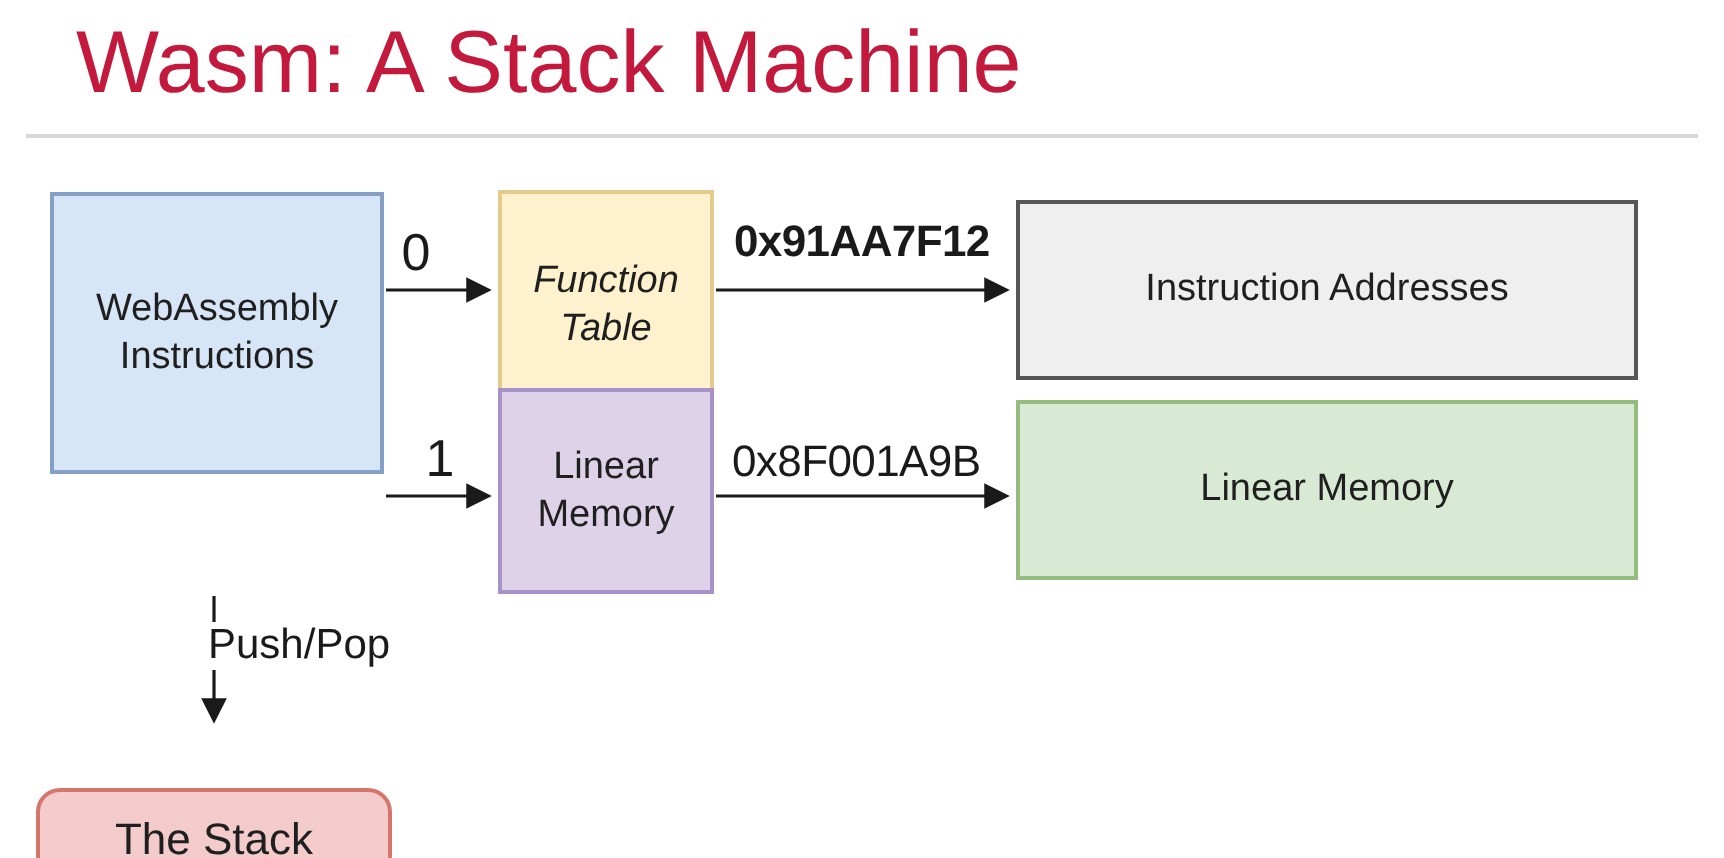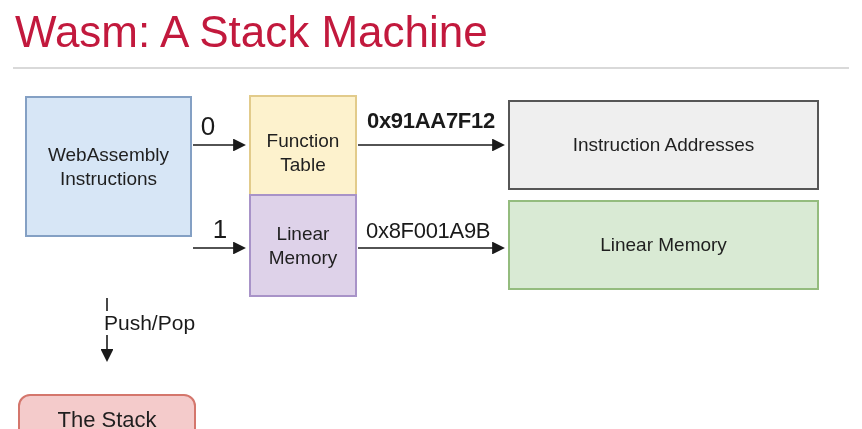--- a/index.html
+++ b/index.html
@@ -10,21 +10,21 @@
   }
   .canvas {
     position: relative;
     width: 862px;
     height: 429px;
     background: #ffffff;
     overflow: hidden;
   }
   .slide-title {
     position: absolute;
-    left: 15px;
+    left: 38px;
     top: 10px;
     font-size: 44px;
     line-height: 1.0;
     color: #c2193d;
     white-space: nowrap;
     letter-spacing: 0px;
   }
   .divider {
     position: absolute;
     left: 13px;
@@ -49,20 +49,21 @@
     left: 25px; top: 96px; width: 167px; height: 141px;
     background: #d7e6f6;
     border: 2px solid #84a0c4;
     padding: 0 14px;
   }
   .node-function-table {
     left: 249px; top: 95px; width: 108px; height: 116px;
     background: #fdf2cd;
     border: 2px solid #e2cb8b;
     padding: 0 10px;
+    font-style: italic;
   }
   .node-linear-memory-pointer {
     left: 249px; top: 194px; width: 108px; height: 103px;
     background: #ded2e9;
     border: 2px solid #a893c8;
     padding: 0 10px;
   }
   .node-instruction-addresses {
     left: 508px; top: 100px; width: 311px; height: 90px;
     background: #efefef;

